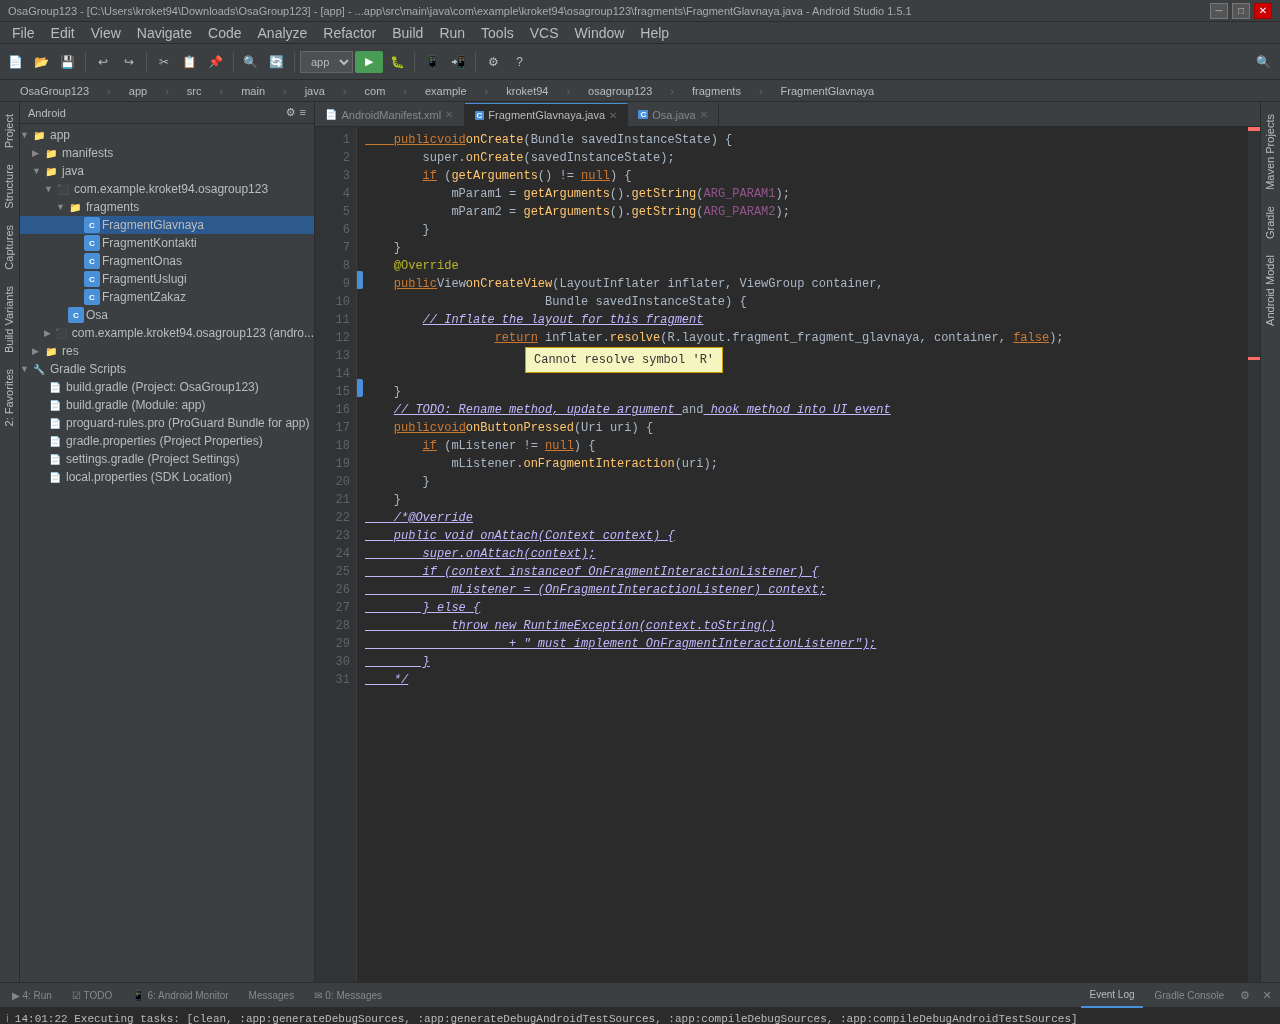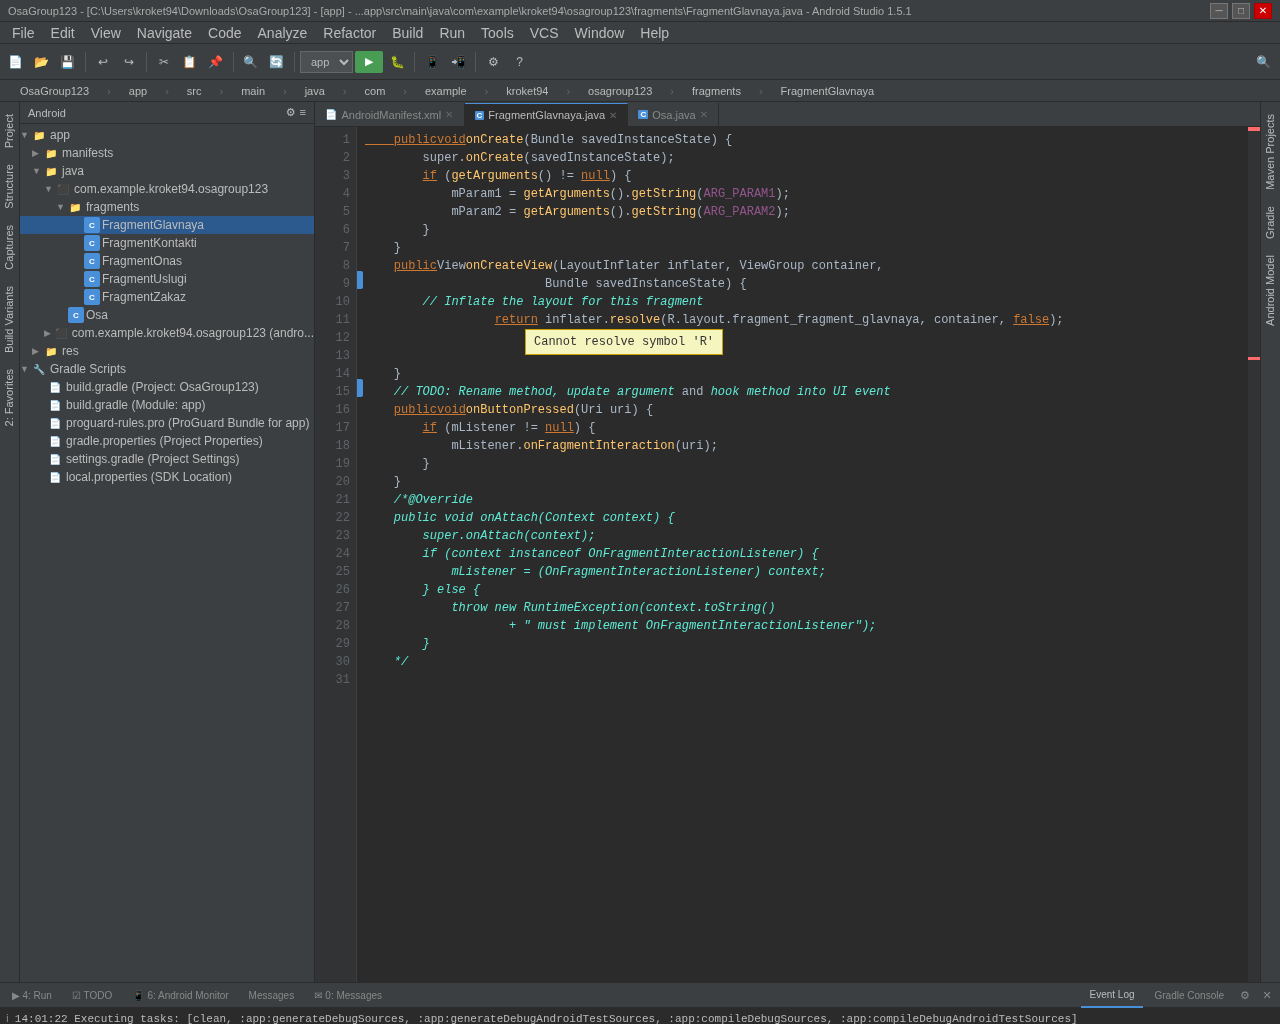--- a/index.html
+++ b/index.html
@@ -53,21 +53,21 @@
 
     
     #code-editor { flex: 1; display: flex; overflow: hidden; position: relative; }
     #line-numbers { width: 42px; background: #313335; text-align: right; padding: 4px 6px; font-family: 'Courier New', monospace; font-size: 12px; color: #606366; line-height: 18px; overflow: hidden; border-right: 1px solid #3d3f41; flex-shrink: 0; }
     #code-content { flex: 1; overflow: auto; padding: 4px 8px; font-family: 'Courier New', monospace; font-size: 12px; line-height: 18px; background: #2b2b2b; position: relative; }
     .code-line { white-space: pre; display: flex; align-items: baseline; position: relative; }
     .kw { color: #cc7832; text-decoration: underline; }
     .type { color: #a9b7c6; }
     .method { color: #ffc66d; }
     .annotation { color: #bbb529; }
-    .comment { color: #5eead4; font-style: italic; }
+    .comment { color: #c4b5fd; font-style: italic; text-decoration: underline; }
     .param { color: #94558d; }
     .error-underline { border-bottom: 2px solid #ff0000; }
     
     
     .tooltip { position: absolute; background: #f5f5c0; border: 1px solid #c8a000; color: #333; padding: 3px 8px; font-size: 12px; z-index: 100; white-space: nowrap; }
 
     
     #right-gutter { width: 12px; background: #313335; flex-shrink: 0; }
 
     
@@ -373,20 +373,21 @@
         <div style="position:absolute;left:0;top:252px;width:6px;height:18px;background:#4a90d9;border-radius:0 2px 2px 0;"></div>
 
         <div class="code-line"><span class="kw">&nbsp;&nbsp;&nbsp;&nbsp;public</span> <span class="kw">void</span> <span class="method">onCreate</span>(<span class="type">Bundle</span> savedInstanceState) {</div>
         <div class="code-line">&nbsp;&nbsp;&nbsp;&nbsp;&nbsp;&nbsp;&nbsp;&nbsp;super.<span class="method">onCreate</span>(savedInstanceState);</div>
         <div class="code-line">&nbsp;&nbsp;&nbsp;&nbsp;&nbsp;&nbsp;&nbsp;&nbsp;<span class="kw">if</span> (<span class="method">getArguments</span>() != <span class="kw">null</span>) {</div>
         <div class="code-line">&nbsp;&nbsp;&nbsp;&nbsp;&nbsp;&nbsp;&nbsp;&nbsp;&nbsp;&nbsp;&nbsp;&nbsp;mParam1 = <span class="method">getArguments</span>().<span class="method">getString</span>(<span class="param">ARG_PARAM1</span>);</div>
         <div class="code-line">&nbsp;&nbsp;&nbsp;&nbsp;&nbsp;&nbsp;&nbsp;&nbsp;&nbsp;&nbsp;&nbsp;&nbsp;mParam2 = <span class="method">getArguments</span>().<span class="method">getString</span>(<span class="param">ARG_PARAM2</span>);</div>
         <div class="code-line">&nbsp;&nbsp;&nbsp;&nbsp;&nbsp;&nbsp;&nbsp;&nbsp;}</div>
         <div class="code-line">&nbsp;&nbsp;&nbsp;&nbsp;}</div>
         <div class="code-line"></div>
+        <div class="code-line">&nbsp;&nbsp;&nbsp;&nbsp;<span class="annotation">@Override</span></div>
         <div class="code-line">&nbsp;&nbsp;&nbsp;&nbsp;<span class="kw">public</span> <span class="type">View</span> <span class="method">onCreateView</span>(<span class="type">LayoutInflater</span> inflater, <span class="type">ViewGroup</span> container,</div>
         <div class="code-line">&nbsp;&nbsp;&nbsp;&nbsp;&nbsp;&nbsp;&nbsp;&nbsp;&nbsp;&nbsp;&nbsp;&nbsp;&nbsp;&nbsp;&nbsp;&nbsp;&nbsp;&nbsp;&nbsp;&nbsp;&nbsp;&nbsp;&nbsp;&nbsp;&nbsp;<span class="type">Bundle</span> savedInstanceState) {</div>
         <div class="code-line" style="position:relative;">&nbsp;&nbsp;&nbsp;&nbsp;&nbsp;&nbsp;&nbsp;&nbsp;<span class="comment">// Inflate the layout for this fragment</span></div>
         <div class="code-line" style="position:relative;">
           &nbsp;&nbsp;&nbsp;&nbsp;&nbsp;&nbsp;&nbsp;&nbsp;<span class="kw">return</span> inflater.<span class="method">resolve</span>(<span class="error-underline" style="color:#a9b7c6;">R</span>.layout.fragment_fragment_glavnaya, container, <span class="kw">false</span>);
           
           <div class="tooltip" style="position:absolute;top:18px;left:160px;">Cannot resolve symbol 'R'</div>
         </div>
         <div class="code-line">&nbsp;&nbsp;&nbsp;&nbsp;}</div>
         <div class="code-line"></div>

